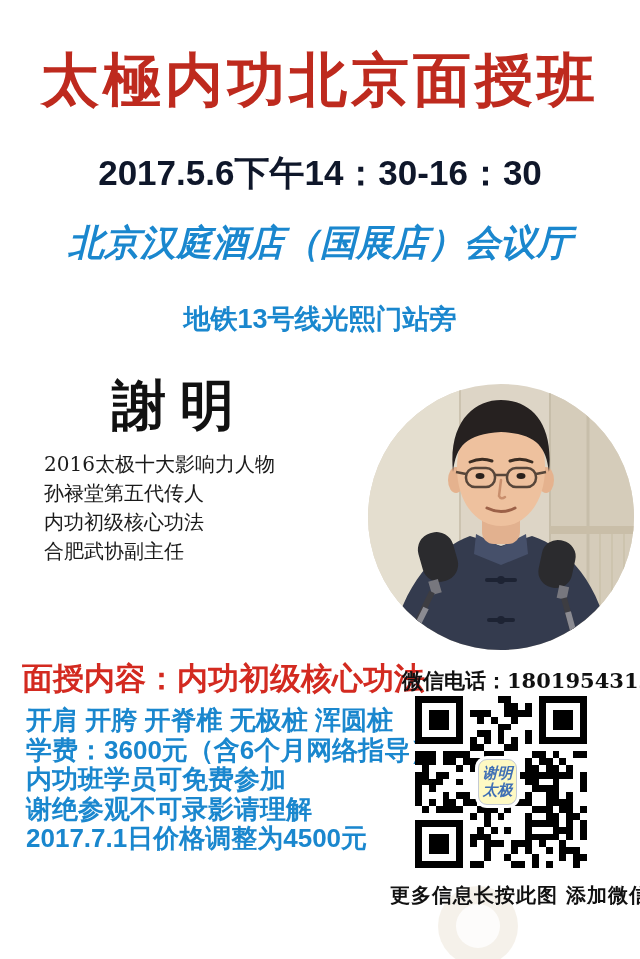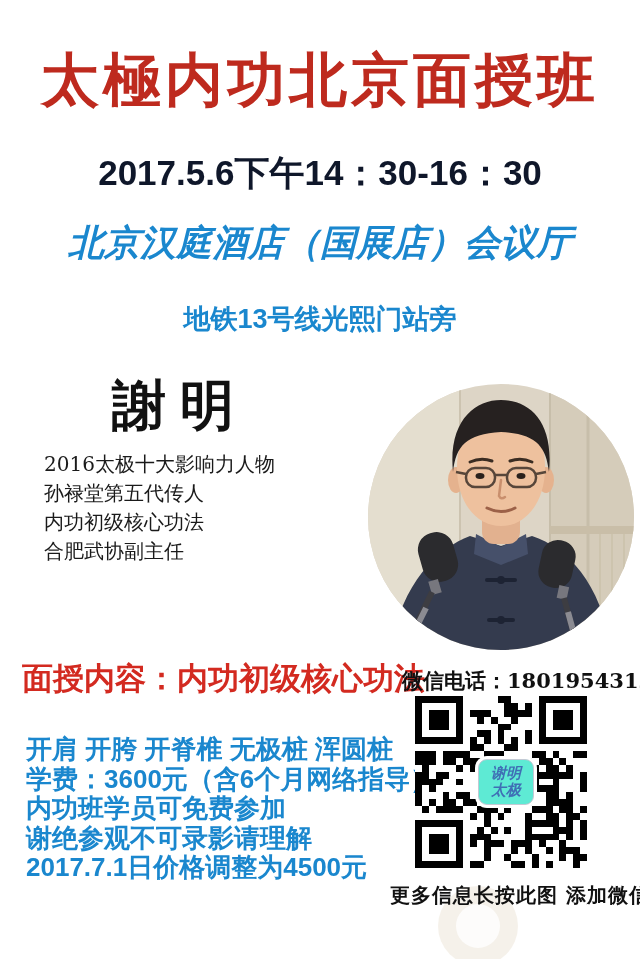--- a/index.html
+++ b/index.html
@@ -48,31 +48,31 @@
   .content-heading {
     position:absolute; top:650px; left:22px;
     font-weight:bold; font-size:31px; color:#d32a20; white-space:nowrap;
   }
   .wechat-phone {
     position:absolute; top:659px; left:402px;
     font-family:"DejaVu Serif", serif; font-weight:600; font-size:21px;
     color:#111; white-space:nowrap;
   }
   .details {
-    position:absolute; top:727px; left:26px; width:380px;
+    position:absolute; top:698px; left:26px; width:380px;
     font-weight:bold; font-size:26px; line-height:29.5px;
     color:#1a87ce; white-space:nowrap;
   }
   .qr {
     position:absolute; left:415px; top:688px; width:172px; height:172px;
   }
   .qr svg { display:block; width:172px; height:172px; }
   .qr-logo {
-    position:absolute; left:63px; top:63px; width:56px; height:46px;
-    background:#5eead4; border:1px solid #c3c9d4; border-radius:9px;
+    position:absolute; left:63px; top:63px; width:39px; height:46px;
+    background:#fef9c3; border:1px solid #c3c9d4; border-radius:9px;
     display:flex; flex-direction:column; align-items:center; justify-content:center;
     box-shadow:0 0 0 3px #ffffff;
   }
   .qr-logo span {
     font-family:"DejaVu Serif", serif; font-weight:bold; font-style:italic;
     font-size:15px; line-height:17px; color:#3f6fb5; white-space:nowrap;
   }
   .footer-note {
     position:absolute; top:874px; left:390px;
     font-family:"DejaVu Serif", serif; font-weight:600; font-size:20px;

